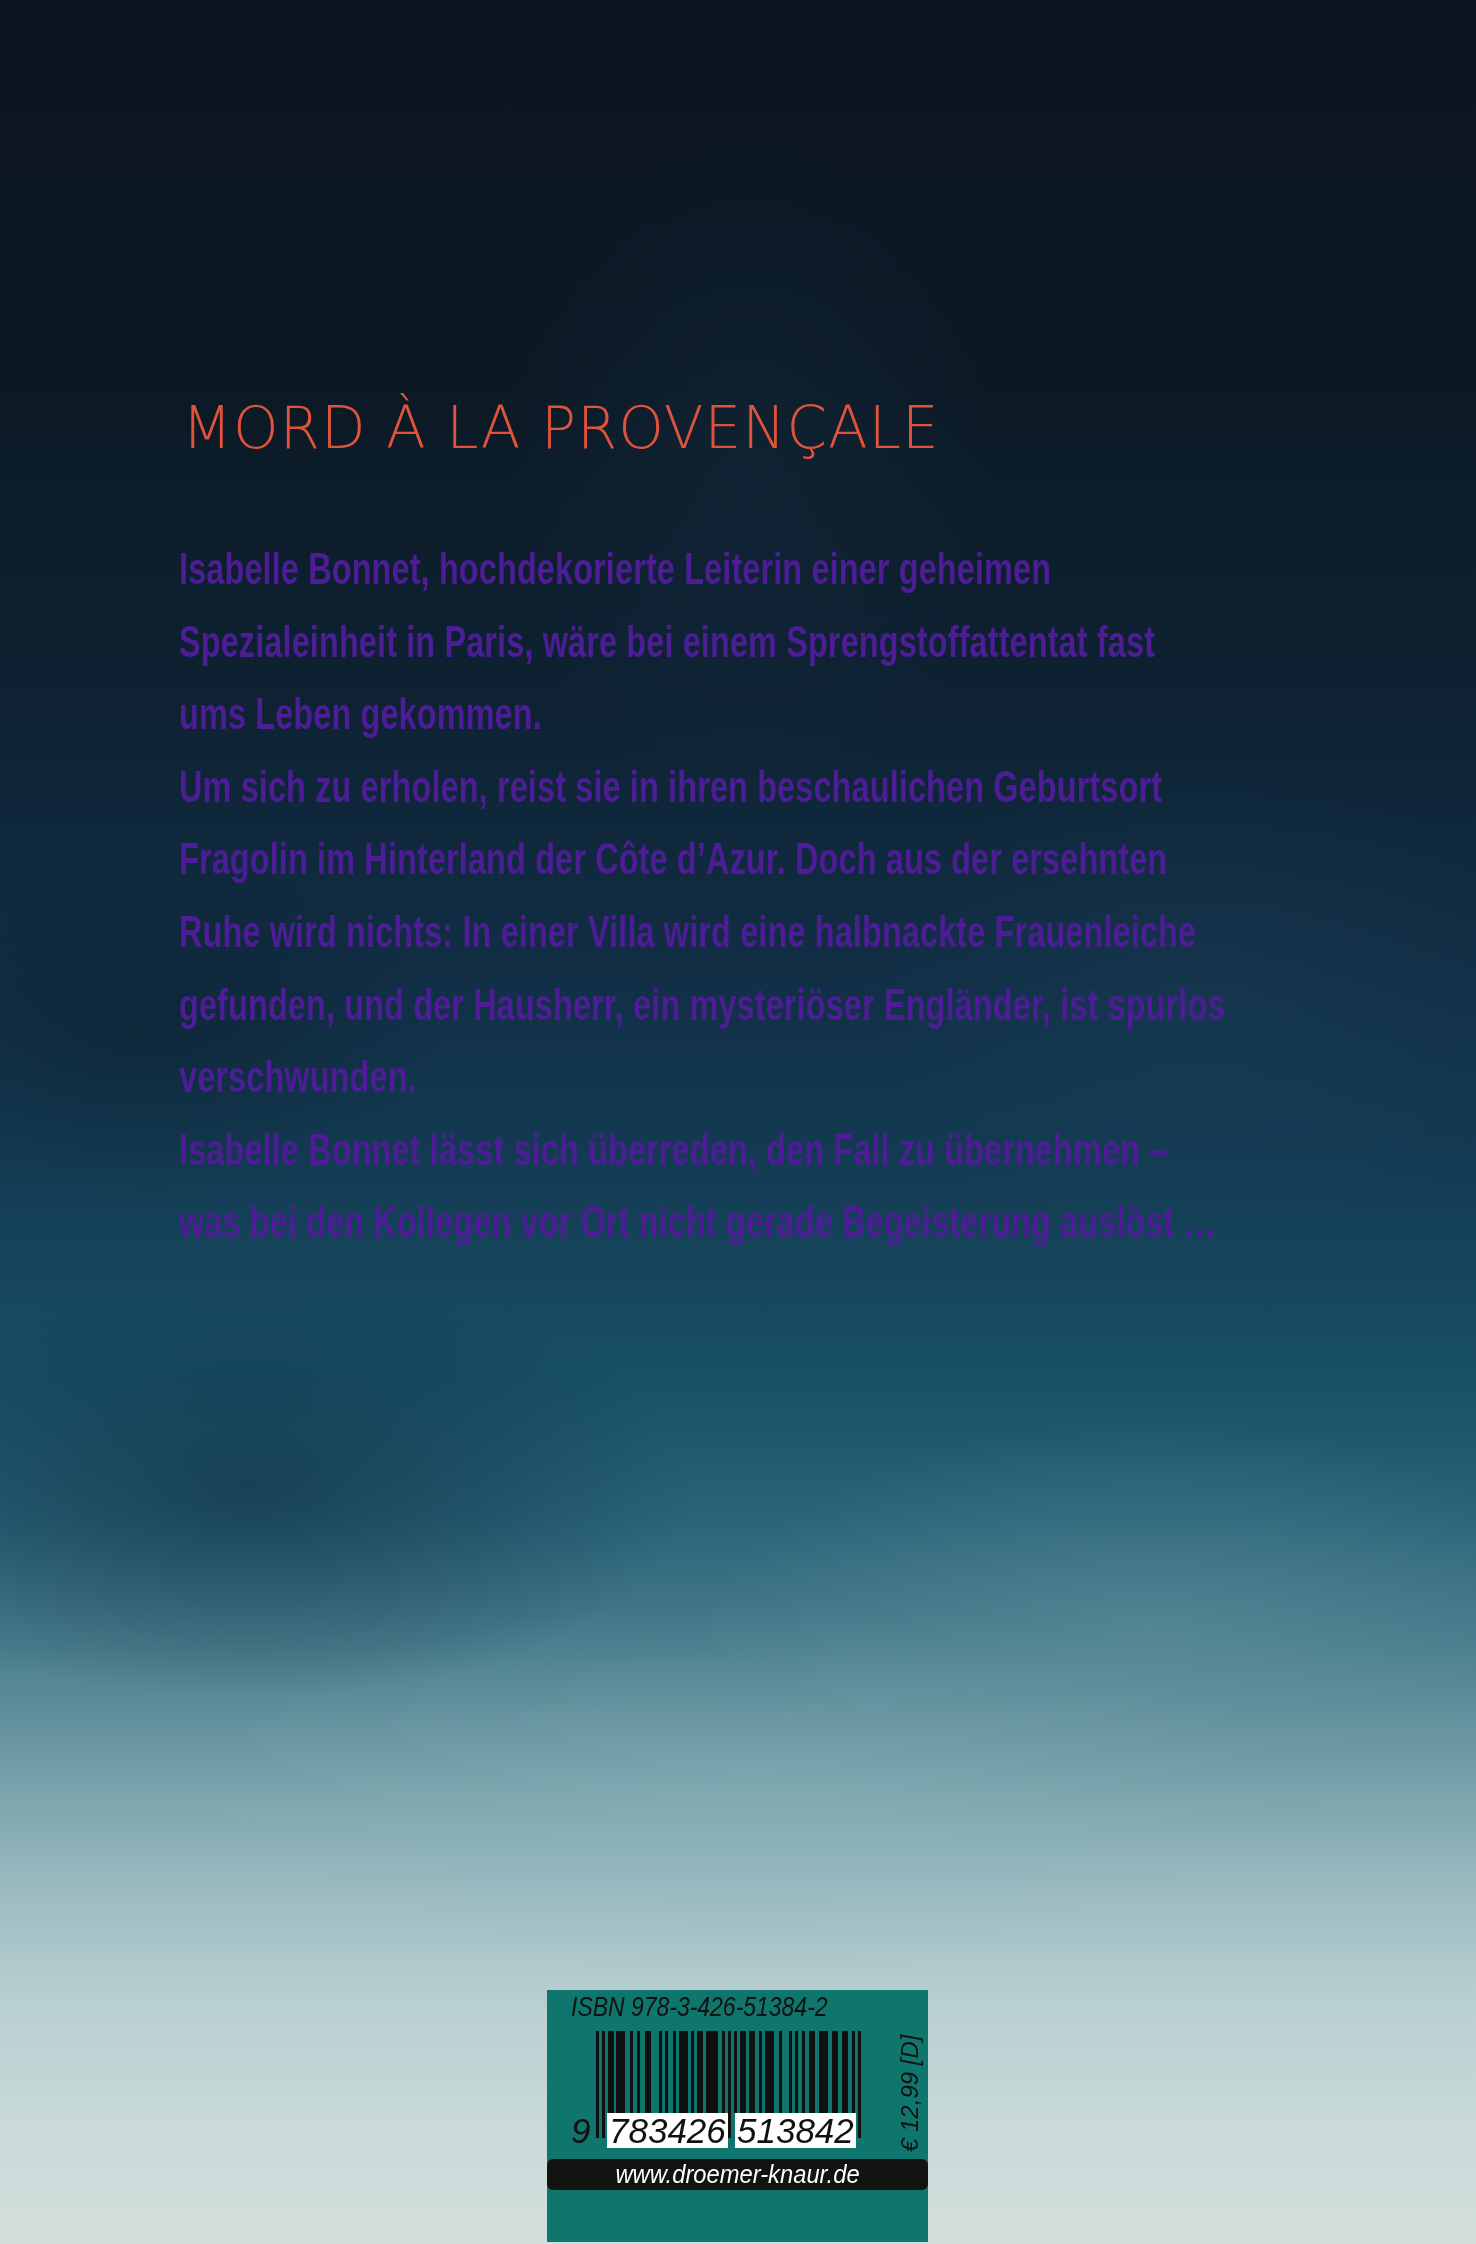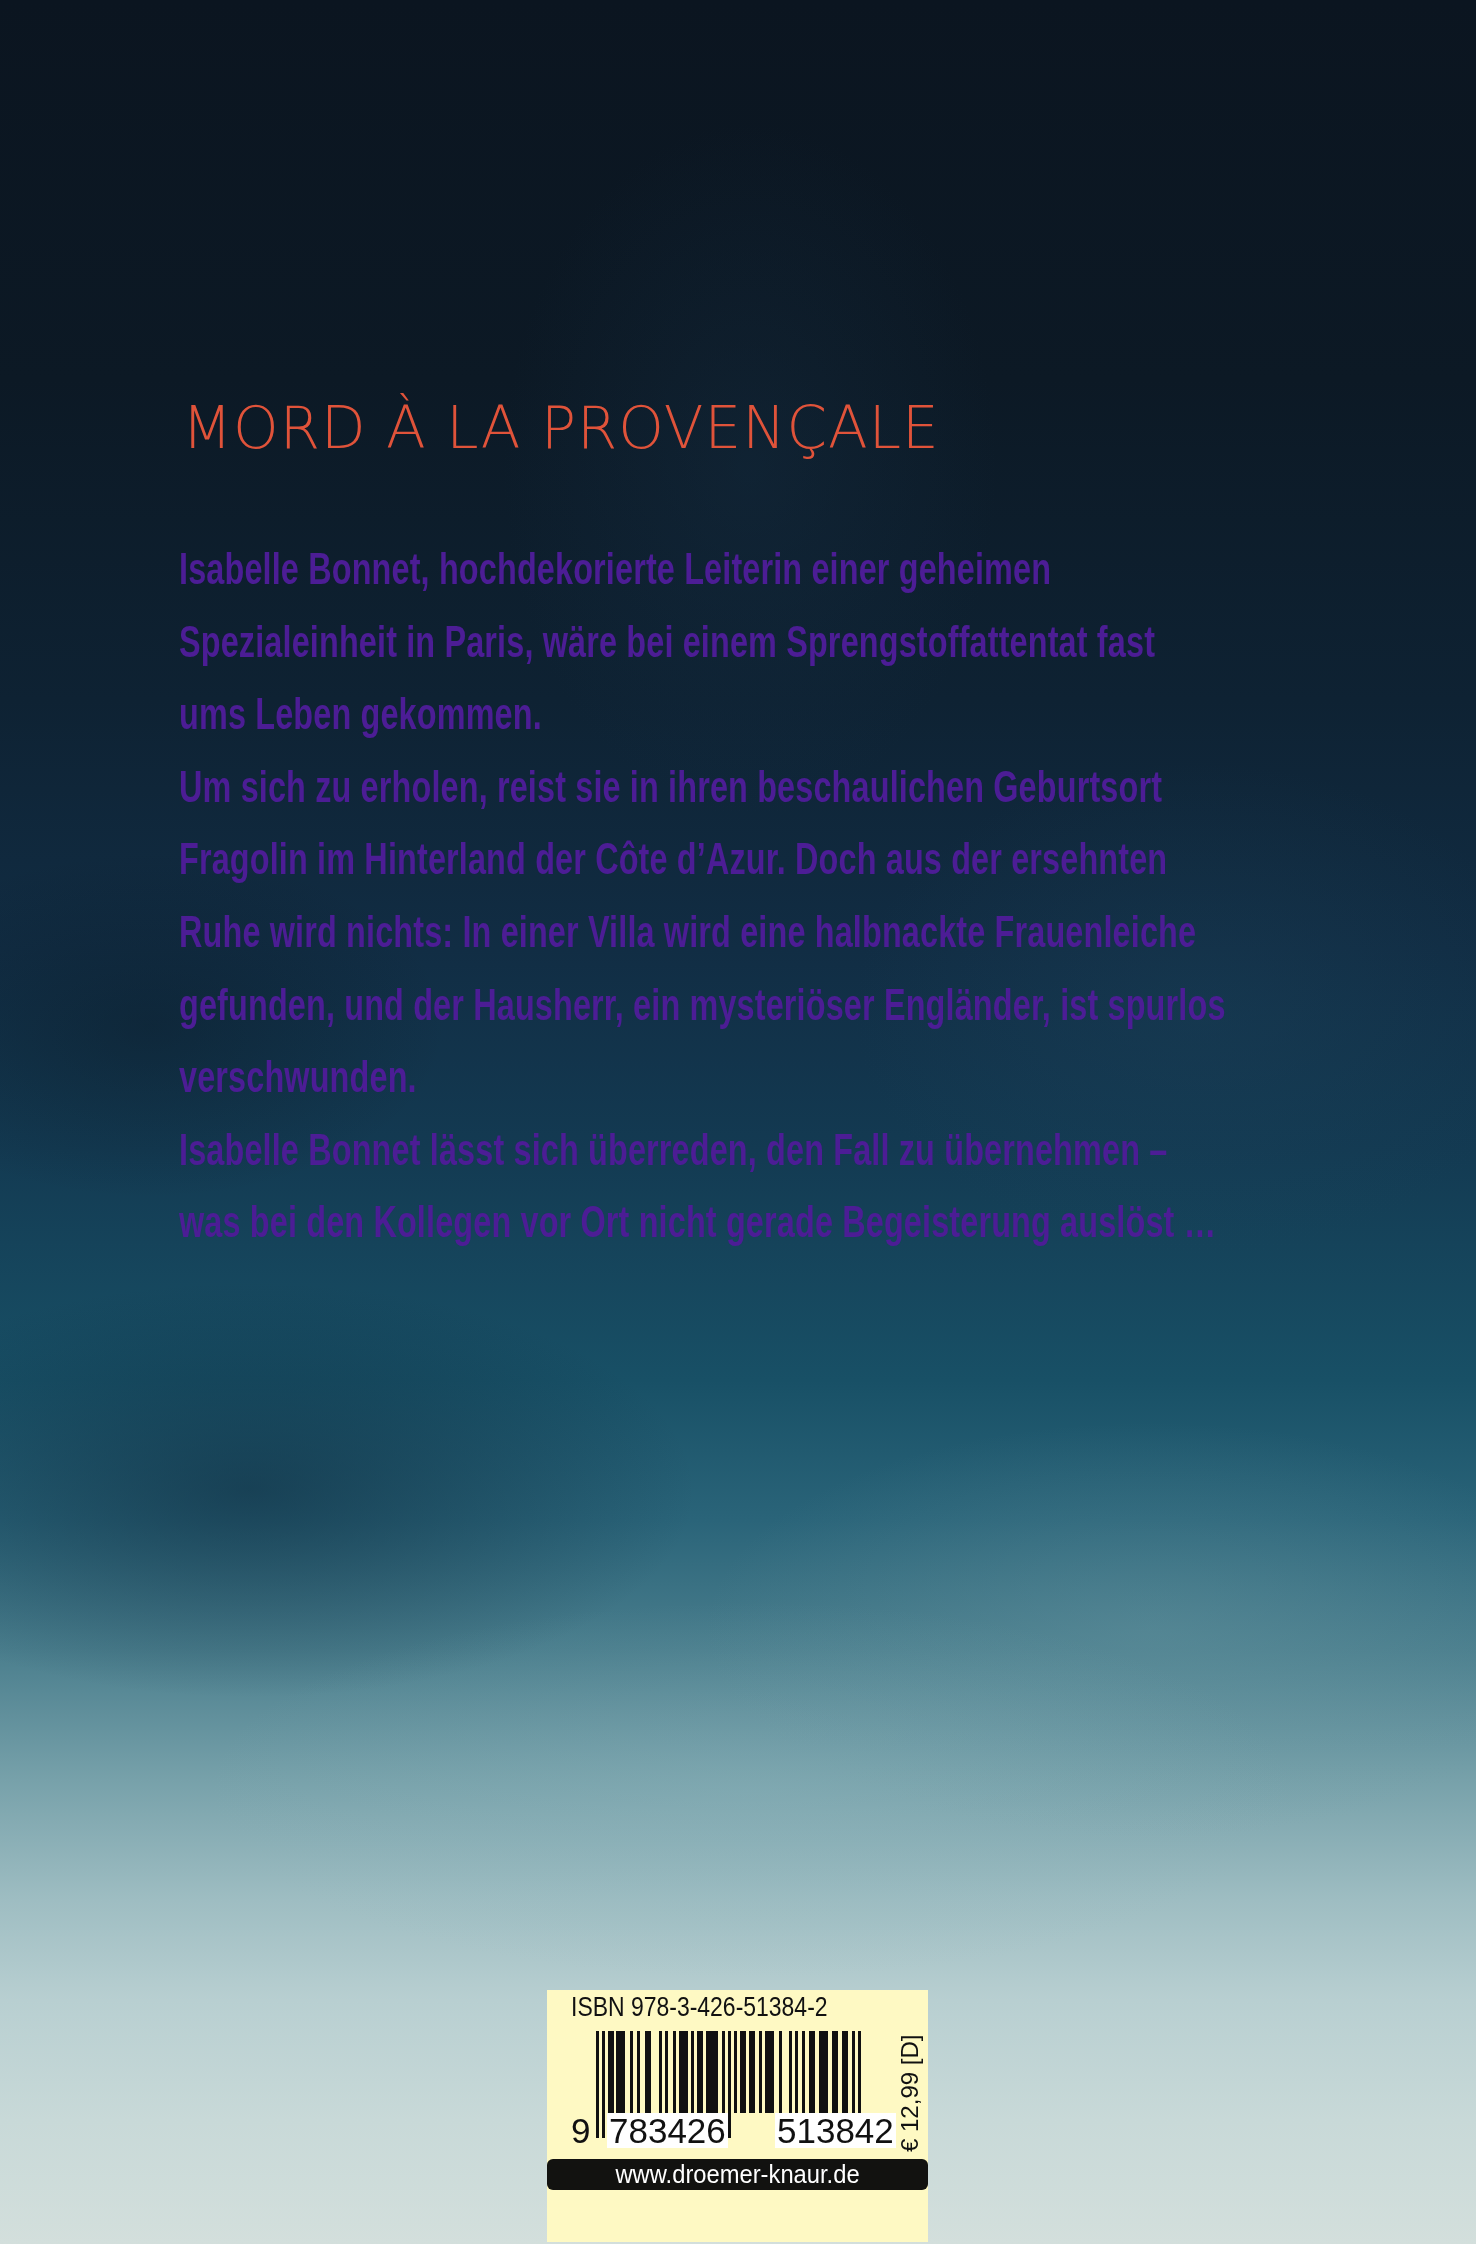--- a/index.html
+++ b/index.html
@@ -36,39 +36,40 @@
   .blurb .line {
     display: block; white-space: nowrap;
     font-family: "Liberation Sans", sans-serif; font-weight: bold;
     font-size: 45px; height: 72.6px; line-height: 72.6px;
     transform: scaleX(0.72); transform-origin: left center;
     letter-spacing: 0.2px;
   }
 
   .barcode-box {
     position: absolute; left: 547px; top: 1990px; width: 381px; height: 252px;
-    background: #fef9c3;
+    background: #0f766e;
+    font-style: italic;
   }
   .isbn-text {
     position: absolute; left: 24px; top: 1px; white-space: nowrap;
     font-family: "Liberation Sans", sans-serif; font-size: 28px; line-height: 32px; color: #111;
     transform: scaleX(0.82); transform-origin: left top;
   }
   .bars {
     position: absolute; left: 49px; top: 41px; width: 266px; height: 107px;
   }
   .bars svg { display: block; }
   .digits {
     position: absolute; top: 123px; font-family: "Liberation Sans", sans-serif;
     font-size: 35px; line-height: 35px; color: #111; white-space: nowrap;
     background: #ffffff; padding: 0 2px;
   }
   .d-first { left: 22px; background: transparent; }
   .d-left { left: 60px; }
-  .d-right { left: 188px; margin-left: 40px; }
+  .d-right { left: 188px; }
   .price {
     position: absolute; left: 351px; top: 162px; white-space: nowrap;
     font-family: "Liberation Sans", sans-serif; font-size: 24px; line-height: 24px; color: #111;
     transform: rotate(-90deg); transform-origin: left top;
   }
   .url-band {
     position: absolute; left: 0; top: 169px; width: 381px; height: 31px;
     background: #121210; color: #ffffff; text-align: center;
     font-family: "Liberation Sans", sans-serif; font-size: 25px; line-height: 30px; border-radius: 6px;
   }

